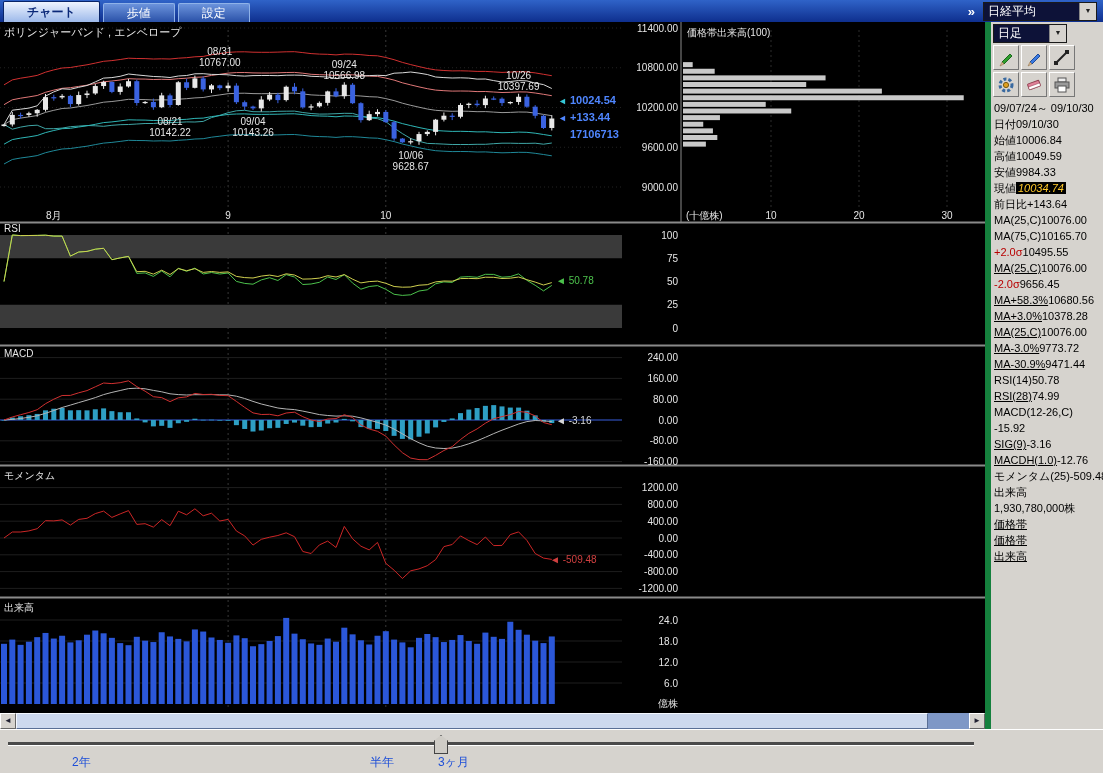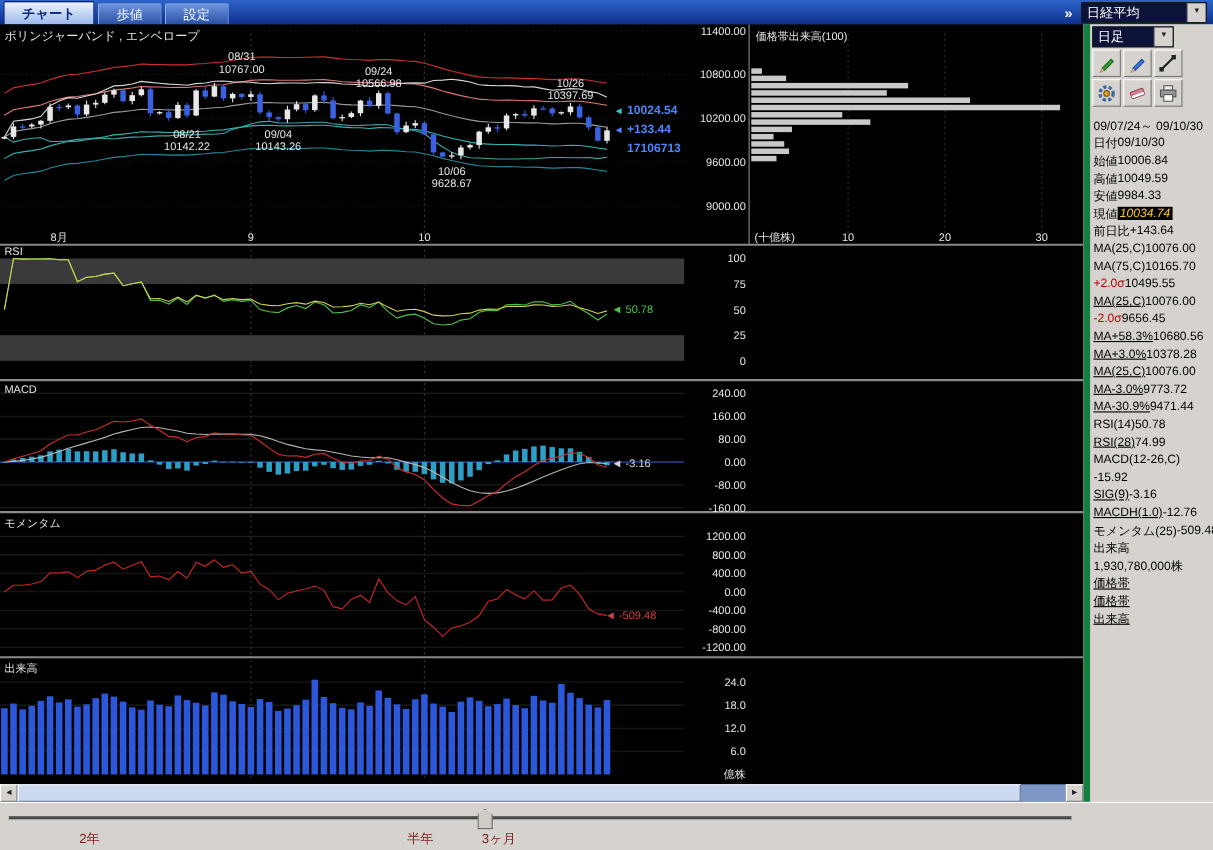--- a/index.html
+++ b/index.html
@@ -1,50 +1,50 @@
 <!DOCTYPE html>
 <html><head>
 <meta charset="utf-8">
 <style>
   html,body{margin:0;padding:0;background:#d6d3ce;}
   body{width:1103px;height:773px;position:relative;overflow:hidden;font-family:"Liberation Sans",sans-serif;}
   
   .titlebar{position:absolute;left:0;top:0;width:1103px;height:22px;background:linear-gradient(#2f63c8,#0e2f8e);display:flex;align-items:flex-end;z-index:5;}
-  .tab{height:18px;line-height:18px;padding:0 16px;font-size:12px;color:#fff;background:linear-gradient(#6b93dc,#2a51a8);border:1px solid #8fb2e8;border-bottom:none;margin-left:3px;border-radius:2px 2px 0 0;cursor:default;white-space:nowrap;}
+  .tab{height:18px;line-height:18px;padding:0 23px;font-size:12px;color:#fff;background:linear-gradient(#6b93dc,#2a51a8);border:1px solid #8fb2e8;border-bottom:none;margin-left:3px;border-radius:2px 2px 0 0;cursor:default;white-space:nowrap;}
   .tab.active{background:linear-gradient(#eef4ff,#9db9ea);color:#0a2878;font-weight:bold;height:20px;line-height:20px;border-color:#082468;}
   .expand{margin-left:auto;color:#fff;font-size:13px;font-weight:bold;padding:0 8px;align-self:center;}
   .combo{display:flex;height:19px;border:1px solid #1a1a1a;box-sizing:border-box;background:#0d1238;}
   .combo-field{flex:1;background:#0d1238;color:#fff;font-size:12px;line-height:17px;padding:0 4px;overflow:hidden;white-space:nowrap;}
   .combo-btn{width:16px;background:#d6d3ce;border-left:1px solid #888;font-size:7px;text-align:center;line-height:16px;color:#222;}
   .symbol{width:114px;margin-right:6px;align-self:center;}
   
   .chartcol{position:absolute;left:0;top:22px;width:985px;height:707px;background:#000;}
   #charts{position:absolute;left:0;top:0;}
   #charts text{font-family:"Liberation Sans",sans-serif;}
   .hscroll{position:absolute;left:0;top:691px;width:985px;height:16px;background:#7e97c6;}
   .hs-btn{position:absolute;top:0;width:16px;height:16px;background:#d6d3ce;border:1px solid;border-color:#fff #666 #666 #fff;box-sizing:border-box;font-size:8px;line-height:13px;text-align:center;color:#223;}
   .hs-btn.left{left:0;} .hs-btn.right{right:0;}
   .hs-thumb{position:absolute;left:16px;top:0;width:912px;height:16px;background:#cdd9ee;border:1px solid;border-color:#f4f8ff #5a6f96 #5a6f96 #f4f8ff;box-sizing:border-box;}
   
   .sidebar{position:absolute;left:985px;top:22px;width:118px;height:707px;background:#d6d3ce;border-left:6px solid #15803d;box-sizing:border-box;font-size:11px;}
   .tf{width:74px;margin:2px 2px 1px 2px;}
   .toolbar{display:flex;flex-wrap:wrap;width:86px;margin-left:1px;}
   .tool-btn{width:26px;height:25px;background:#d6d3ce;border:1px solid;border-color:#fff #777 #777 #fff;margin:1px;display:flex;align-items:center;justify-content:center;padding:0;box-sizing:border-box;}
-  #side-rows{margin-top:8px;}
+  #side-rows{margin-top:2px;}
   .srow{height:16px;display:flex;justify-content:flex-start;align-items:center;padding:0 3px;color:#000;}
   .srow.span{justify-content:flex-start;font-size:11px;}
   .lbl{white-space:nowrap;} .val{white-space:nowrap;}
   .lbl.red{color:#b80000;}
   .lbl.link{text-decoration:underline;}
   .val.highlight{background:#000;color:#ffc828;padding:0 2px;font-style:italic;}
   
   .bottombar{position:absolute;left:0;top:729px;width:1103px;height:44px;background:#d6d3ce;border-top:1px solid #fff;box-sizing:border-box;}
   .slider-track{position:absolute;left:8px;top:12px;width:966px;height:3px;background:#4a4a4a;border-bottom:1px solid #fff;}
   .slider-handle{position:absolute;left:434px;top:5px;width:12px;height:17px;background:#cfccc6;border:1px solid #444;clip-path:polygon(50% 0,100% 30%,100% 100%,0 100%,0 30%);}
-  .range-label{position:absolute;top:24px;font-size:12px;color:#7f1d1d;}
+  .range-label{position:absolute;top:24px;font-size:12px;color:#1d4ed8;}
   .l1{left:72px;} .l2{left:334px;margin-left:36px;} .l3{left:438px;}
 </style>
 </head>
 <body>
 
 <div class="titlebar">
   <div class="tab active">チャート</div>
   <div class="tab">歩値</div>
   <div class="tab">設定</div>
   <div class="expand">»</div>

